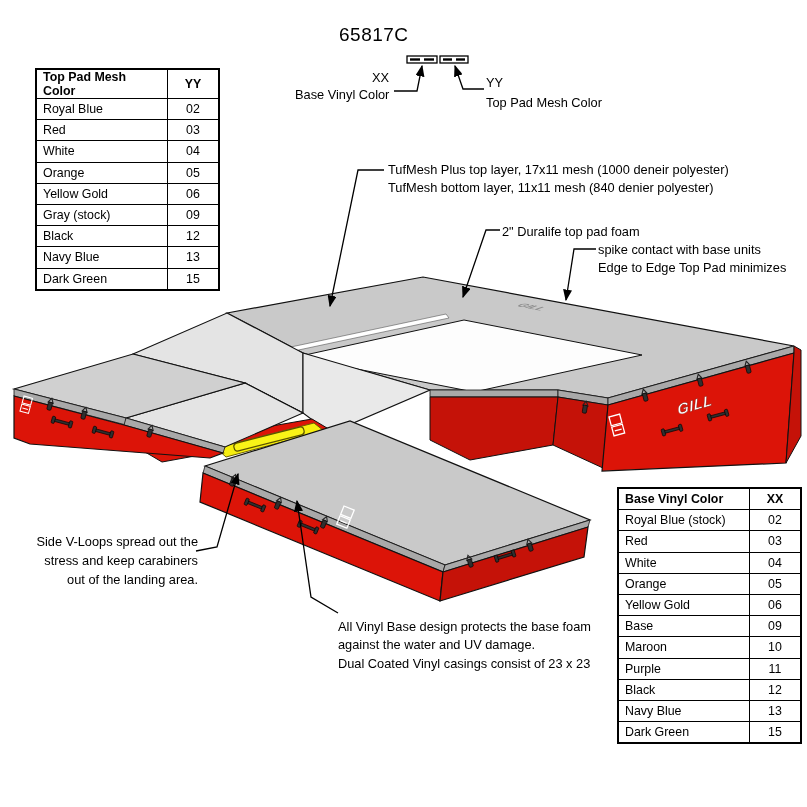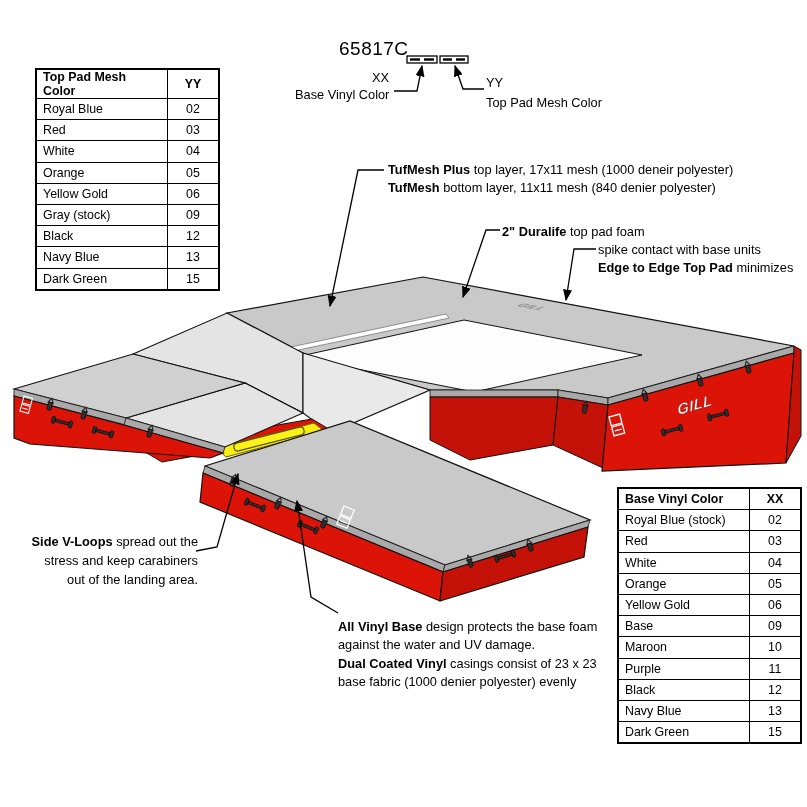--- a/index.html
+++ b/index.html
@@ -2,22 +2,22 @@
 <html><head>
 <meta charset="utf-8">
 <style>
   html,body{margin:0;padding:0;}
   body{
     width:807px;height:807px;position:relative;background:#ffffff;
     font-family:"Liberation Sans", sans-serif;color:#000;overflow:hidden;
   }
   svg.scene{position:absolute;left:0;top:0;width:807px;height:807px;}
   .ann{position:absolute;font-size:12.8px;line-height:17.5px;white-space:nowrap;}
-  .ann b{font-weight:bold;}
-  .partnum{position:absolute;left:339px;top:38px;font-size:19px;letter-spacing:0.5px;}
+  .ann b{font-weight:normal;}
+  .partnum{position:absolute;left:339px;top:24px;font-size:19px;letter-spacing:0.5px;}
   .smalllab{position:absolute;font-size:12.8px;}
   table.spec{position:absolute;border-collapse:collapse;background:#fff;}
   table.spec th,table.spec td{
     border:1px solid #000;height:20.2px;padding:0 6px;font-size:12.4px;
   }
   table.spec{border:2px solid #000;}
   table.spec th{font-weight:bold;text-align:left;}
   table.spec th:last-child,table.spec td:last-child{text-align:center;width:38px;}
   table.spec td:first-child,table.spec th:first-child{width:118px;}
   #tbl-toppad{left:35px;top:68px;}
@@ -163,21 +163,20 @@
 <div class="ann" style="left:20px;top:532px;width:178px;text-align:right;line-height:19px;">
   <div><b>Side V-Loops</b><span> spread out the</span></div>
   <div><span>stress and keep carabiners</span></div>
   <div><span>out of the landing area.</span></div>
 </div>
 
 <div class="ann" style="left:338px;top:571px;line-height:18.3px;margin-top:47px;">
   <div><b>All Vinyl Base</b><span> design protects the base foam</span></div>
   <div><span>against the water and UV damage.</span></div>
   <div><b>Dual Coated Vinyl</b><span> casings consist of 23 x 23</span></div>
-  <div><span>base fabric (1000 denier polyester) evenly</span></div>
 </div>
 
 <table class="spec" id="tbl-toppad">
     <thead>
       <tr>
         <th>Top Pad Mesh Color</th>
         <th>YY</th>
       </tr>
     </thead>
     <tbody>

